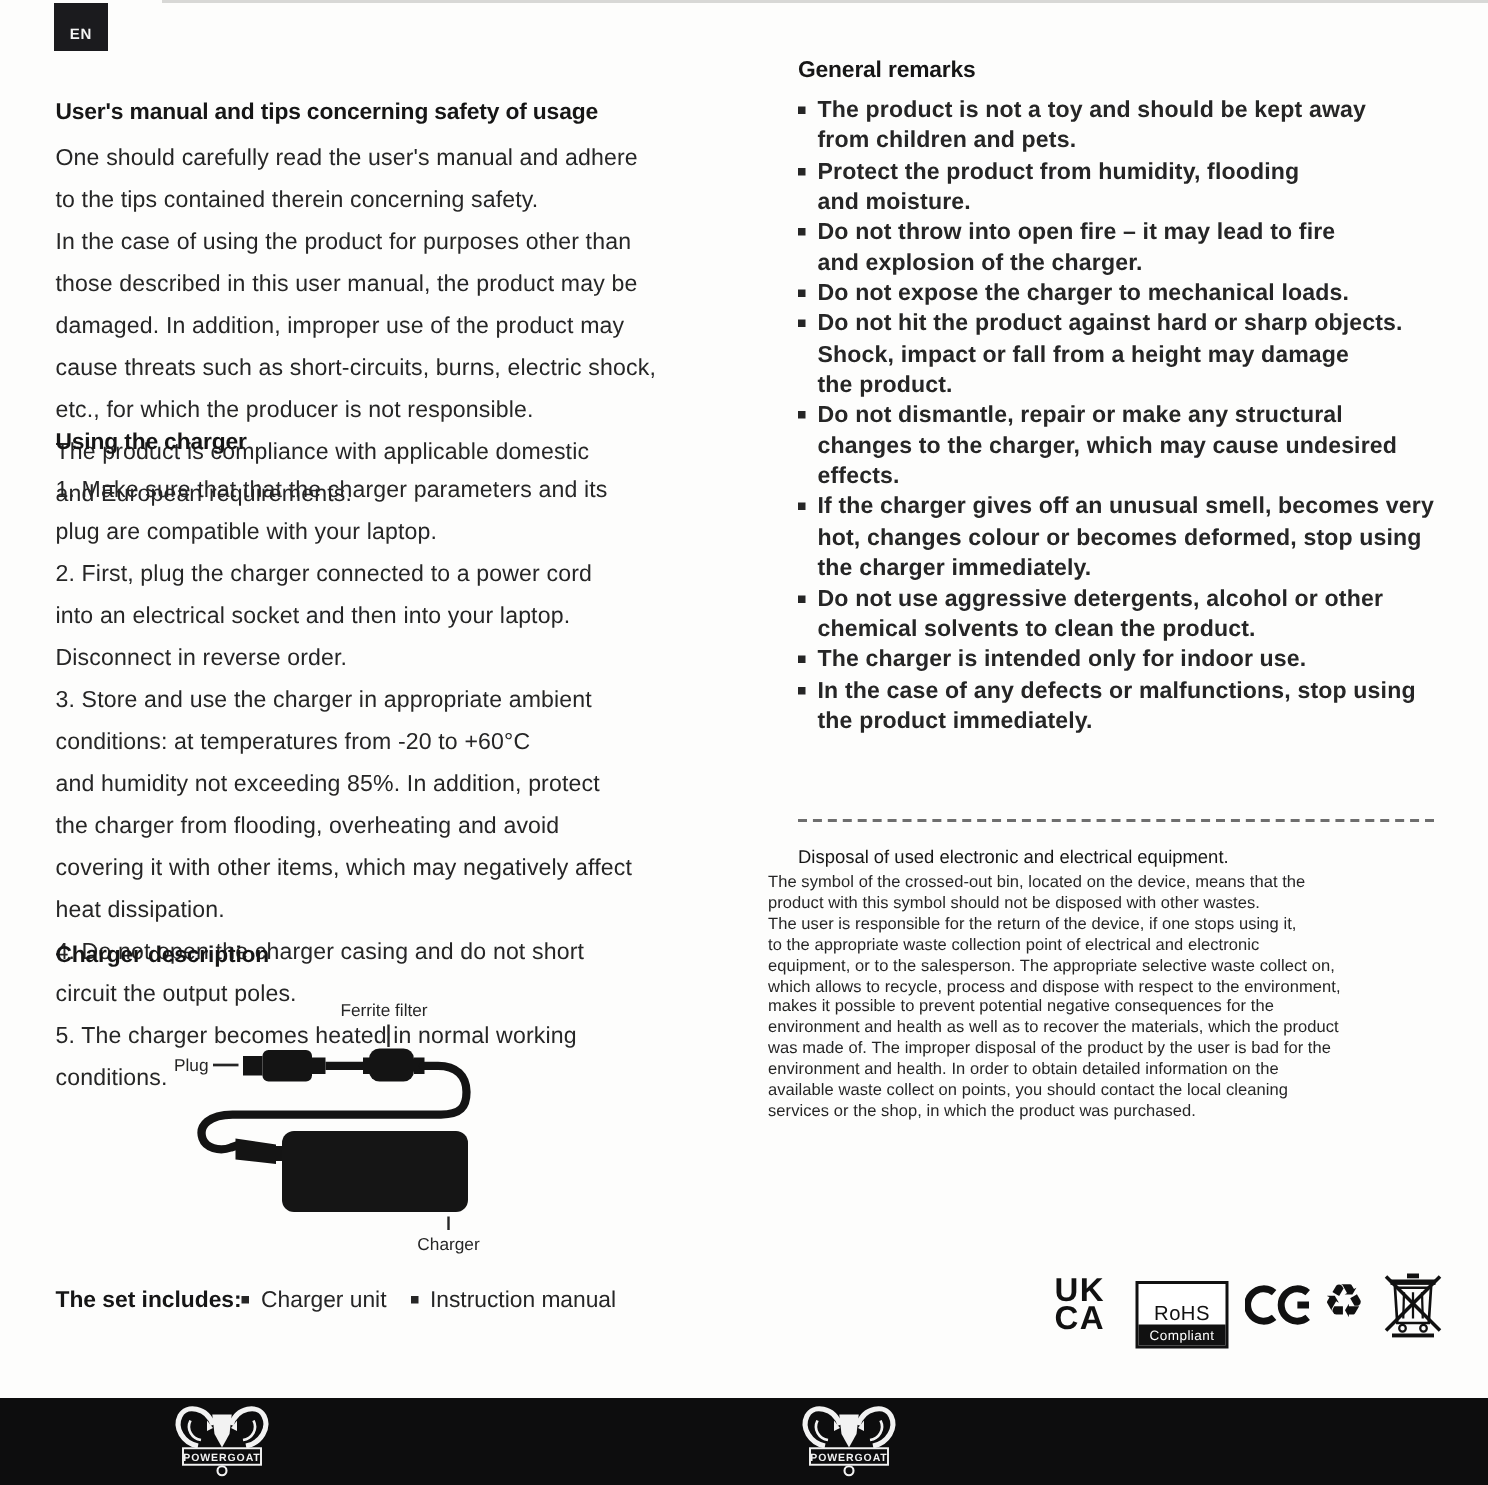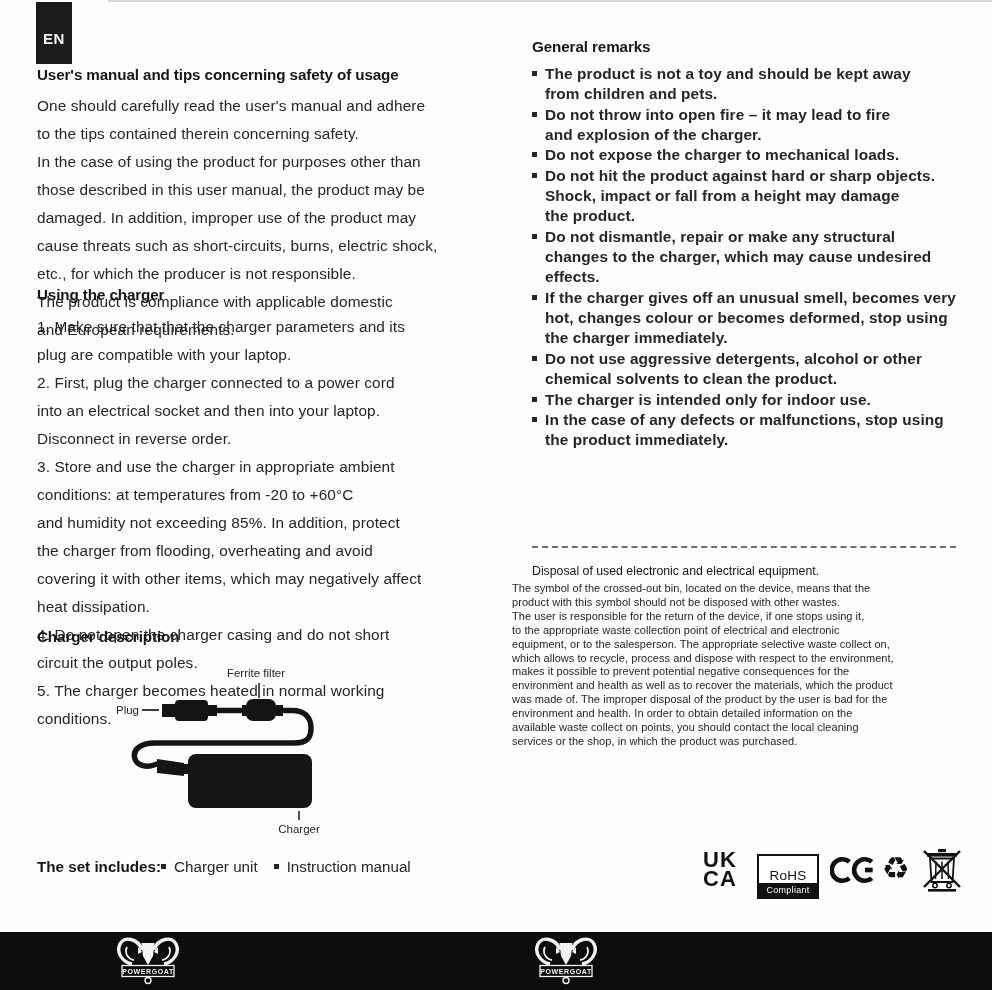--- a/index.html
+++ b/index.html
@@ -8,23 +8,23 @@
     background:#fdfdfc;
     font-family:"Liberation Sans","DejaVu Sans",sans-serif;
     color:#262626;
   }
   .abs { position:absolute; }
   .preline { white-space:pre-line; }
   .body-text { font-size:15.4px; line-height:28px; letter-spacing:0.1px; }
   .heading { font-size:15.2px; font-weight:bold; color:#161616; letter-spacing:-0.1px; }
   #top-scan-line { left:108px; top:0; width:884px; height:2px; background:#d8d8d6; }
   #en-badge {
-    left:36px; top:2px; width:36px; height:62px; background:#1b1b1e;
+    left:36px; top:2px; width:36px; height:32px; background:#1b1b1e;
     display:flex; align-items:center; justify-content:center;
-    color:#f5f5f5; font-weight:bold; font-size:15px; letter-spacing:0.5px;
+    color:#f5f5f5; font-weight:bold; font-size:10px; letter-spacing:0.5px;
     padding-top:10px; box-sizing:border-box;
   }
   
   #safety-heading { left:37px; top:66px; }
   #safety-text    { left:37px; top:92px;  width:452px; }
   #using-heading  { left:37px; top:286px; }
   #using-text     { left:37px; top:313px; width:452px; }
   #desc-heading   { left:37px; top:628px; }
   #charger-diagram{ left:80px; top:660px; }
   #set-includes   { left:37px; top:858px; font-size:15.2px; display:flex; align-items:center; }
@@ -132,20 +132,22 @@
     <span style="display:flex; gap:16px;align-items:flex-end;">
         <span class="inc-item">Charger unit</span>
         <span class="inc-item">Instruction manual</span>
       </span>
   </div>
 
   <div id="remarks-heading" class="abs heading">General remarks</div>
   <div id="remarks-list" class="abs">
       <div class="bullet-item">The product is not a toy and should be kept away
 from children and pets.</div>
+      <div class="bullet-item">Protect the product from humidity, flooding
+and moisture.</div>
       <div class="bullet-item">Do not throw into open fire – it may lead to fire
 and explosion of the charger.</div>
       <div class="bullet-item">Do not expose the charger to mechanical loads.</div>
       <div class="bullet-item">Do not hit the product against hard or sharp objects.
 Shock, impact or fall from a height may damage
 the product.</div>
       <div class="bullet-item">Do not dismantle, repair or make any structural
 changes to the charger, which may cause undesired
 effects.</div>
       <div class="bullet-item">If the charger gives off an unusual smell, becomes very

